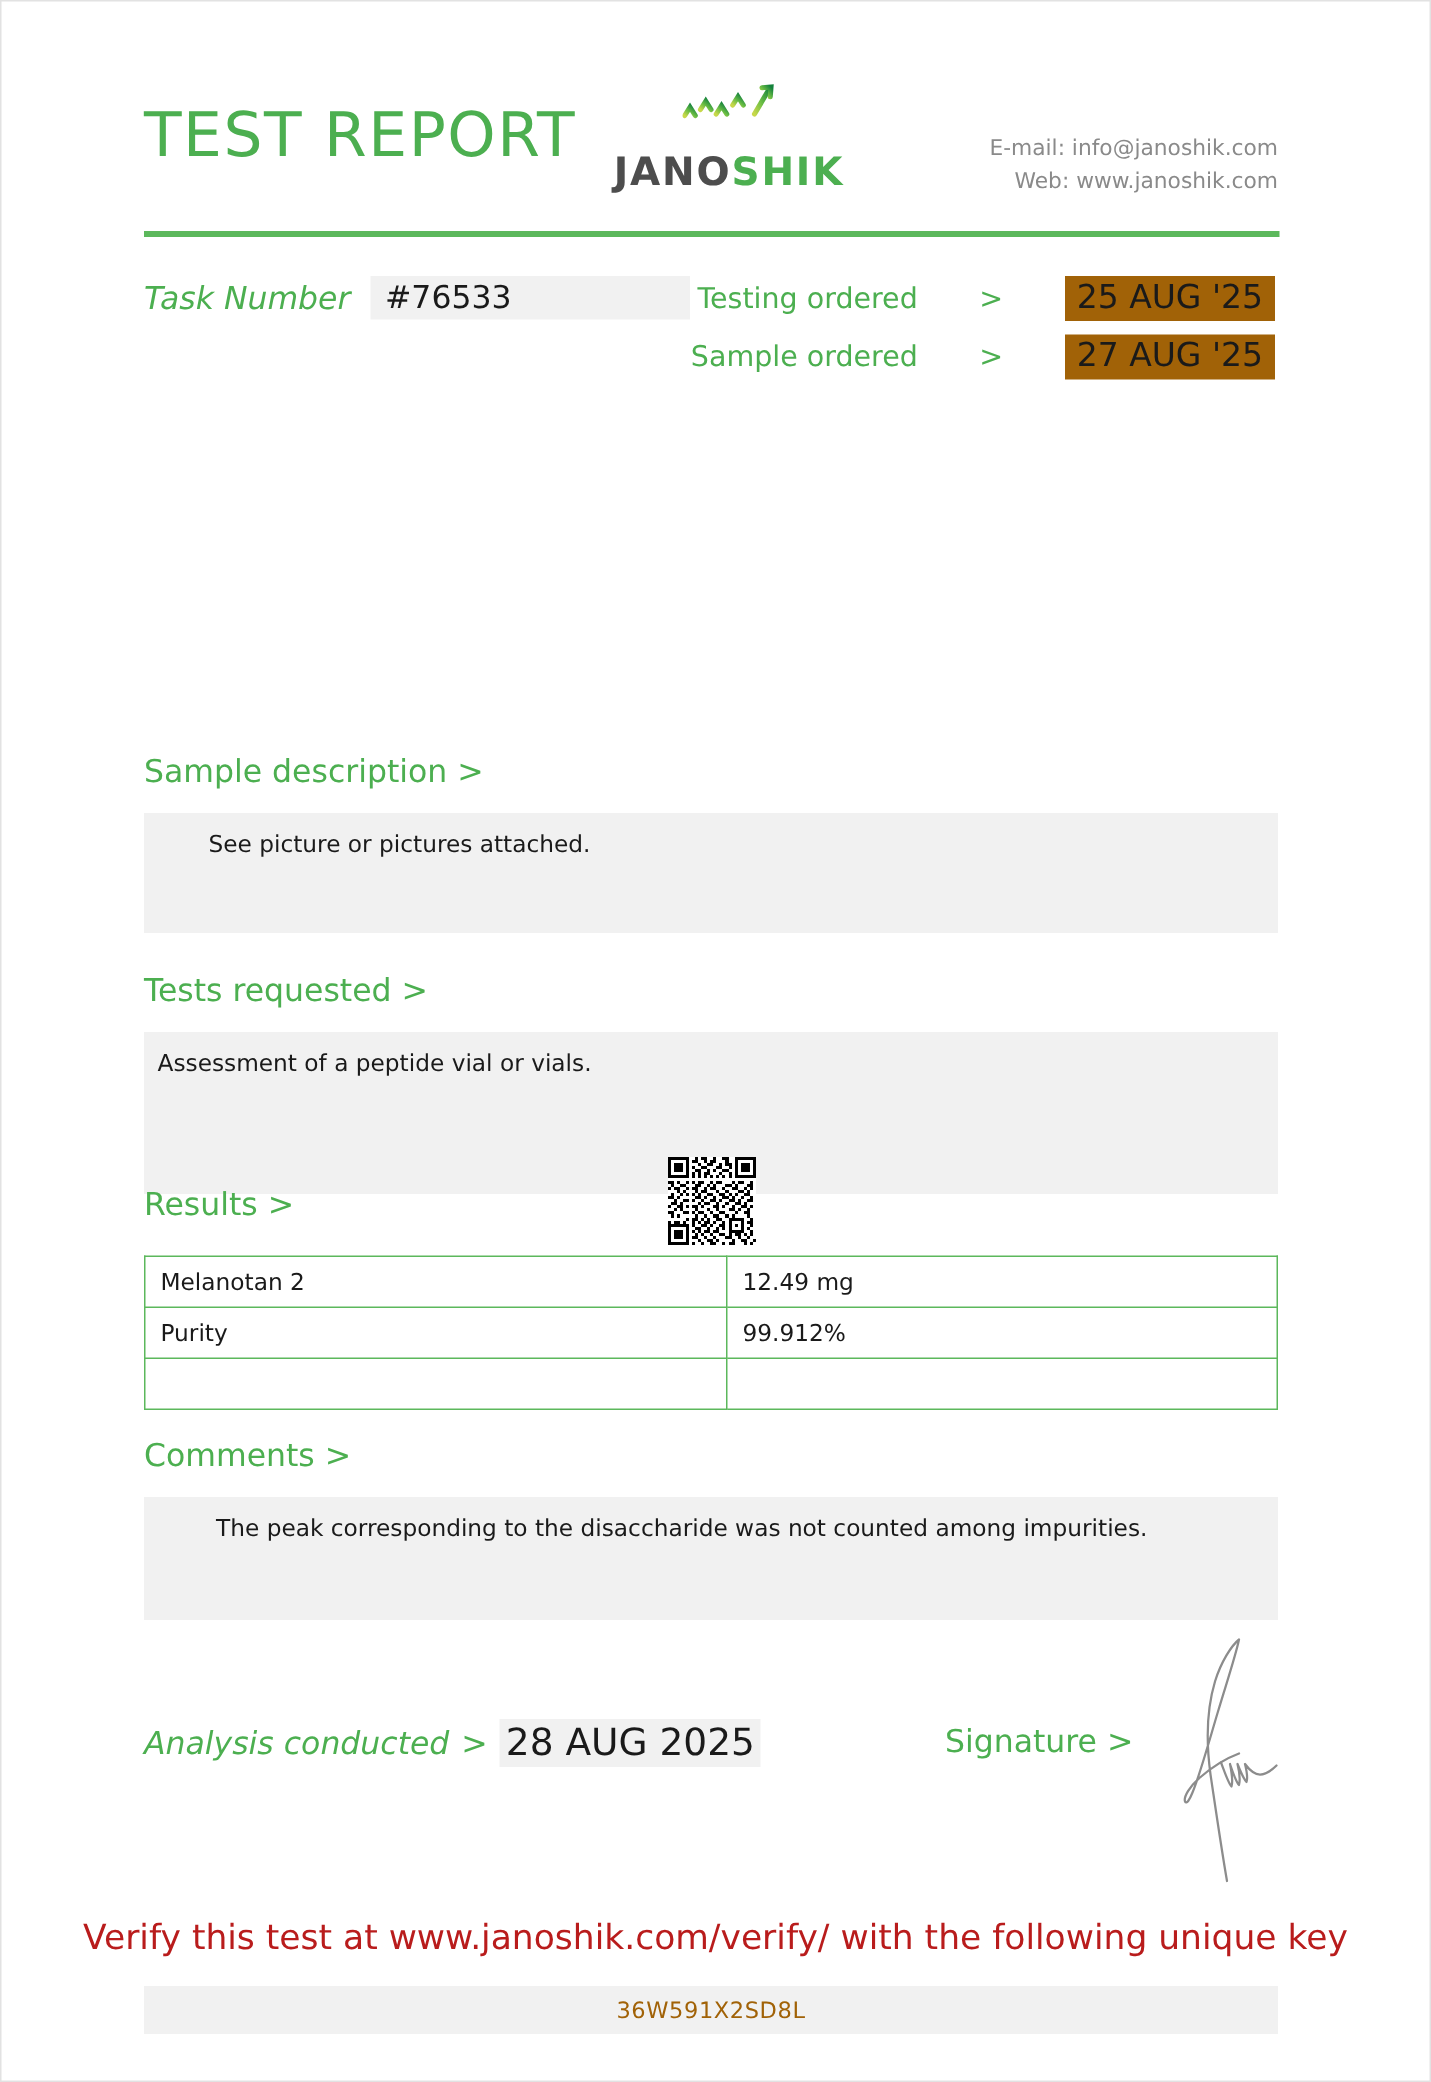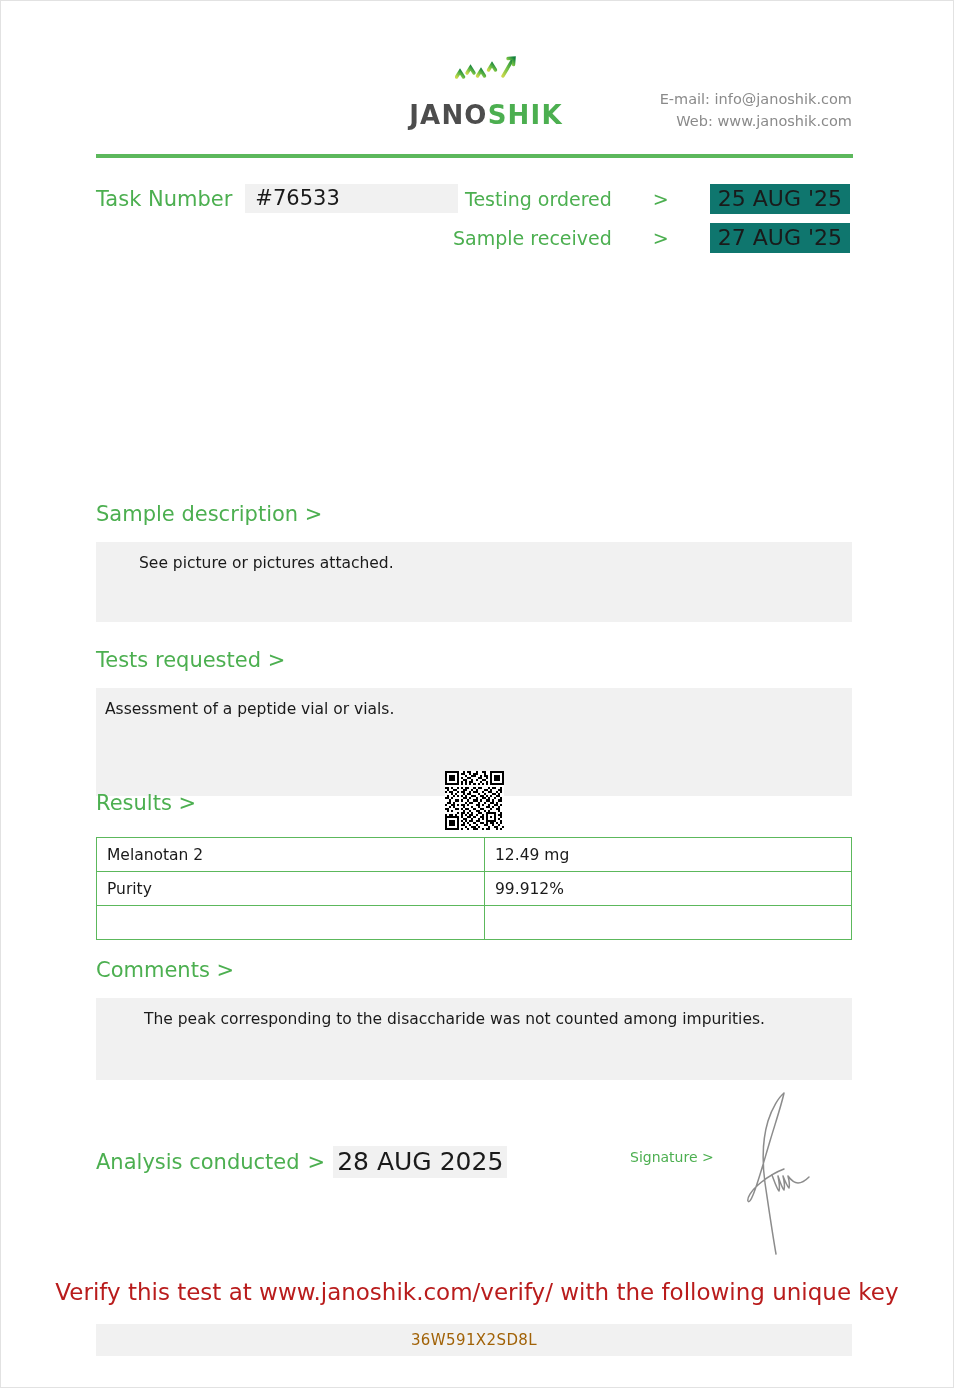--- a/index.html
+++ b/index.html
@@ -93,20 +93,21 @@
     position: absolute;
     left: 95px;
     top: 183px;
     display: flex;
     align-items: center;
   }
   .label-green {
     color: #4caf50;
     font-size: 21px;
     white-space: nowrap;
+    font-style: italic;
   }
   .field-box {
     background: #f1f1f1;
     color: #1a1a1a;
     font-size: 21px;
     white-space: nowrap;
   }
   .task-value {
     margin-left: 13px;
     width: 213px;
@@ -133,21 +134,21 @@
     color: #4caf50;
     font-size: 19px;
     white-space: nowrap;
   }
   .date-caret {
     color: #4caf50;
     font-size: 19px;
     margin: 0 9px 0 9px;
   }
   .date-value {
-    background: #0f766e;
+    background: #a16207;
     color: #1a1a1a;
     font-size: 22px;
     line-height: 30px;
     height: 30px;
     padding: 0 8px;
     white-space: nowrap;
   }
 
   
   .section-head {
@@ -233,21 +234,21 @@
 
   .signature-block {
     position: absolute;
     left: 629px;
     top: 1142px;
     display: flex;
     align-items: flex-start;
   }
   .signature-block .sig-label {
     color: #4caf50;
-    font-size: 14px;
+    font-size: 21px;
     white-space: nowrap;
     margin-top: 6px;
   }
   .sig-mark {
     margin-left: 18px;
     margin-top: -52px;
     width: 80px;
     height: 165px;
   }
 
@@ -276,20 +277,21 @@
     letter-spacing: 0.4px;
   }
 </style>
 </head>
 <body>
 
 <div class="page">
 
   <div class="header">
 
+    <div class="report-title">TEST REPORT</div>
 
     <div class="brand">
       <svg class="brand-mark" viewBox="0 0 62 44">
         <defs>
           <linearGradient id="g1" x1="0" y1="1" x2="1" y2="0">
             <stop offset="0" stop-color="#c8d84a"></stop>
             <stop offset="0.45" stop-color="#6cbe45"></stop>
             <stop offset="1" stop-color="#14823c"></stop>
           </linearGradient>
         </defs>
@@ -324,21 +326,21 @@
     <span class="field-box task-value">#76533</span>
   </div>
 
   <div class="dates">
     <div class="date-line">
       <span class="date-label">Testing ordered</span>
       <span class="date-caret">&gt;</span>
       <span class="date-value">25 AUG '25</span>
     </div>
     <div class="date-line">
-      <span class="date-label">Sample received</span>
+      <span class="date-label">Sample ordered</span>
       <span class="date-caret">&gt;</span>
       <span class="date-value">27 AUG '25</span>
     </div>
   </div>
 
   <div class="section-head" id="sample-head">Sample description &gt;</div>
   <div class="grey-box" id="sample-box">
     <div class="txt">See picture or pictures attached.</div>
   </div>
 

